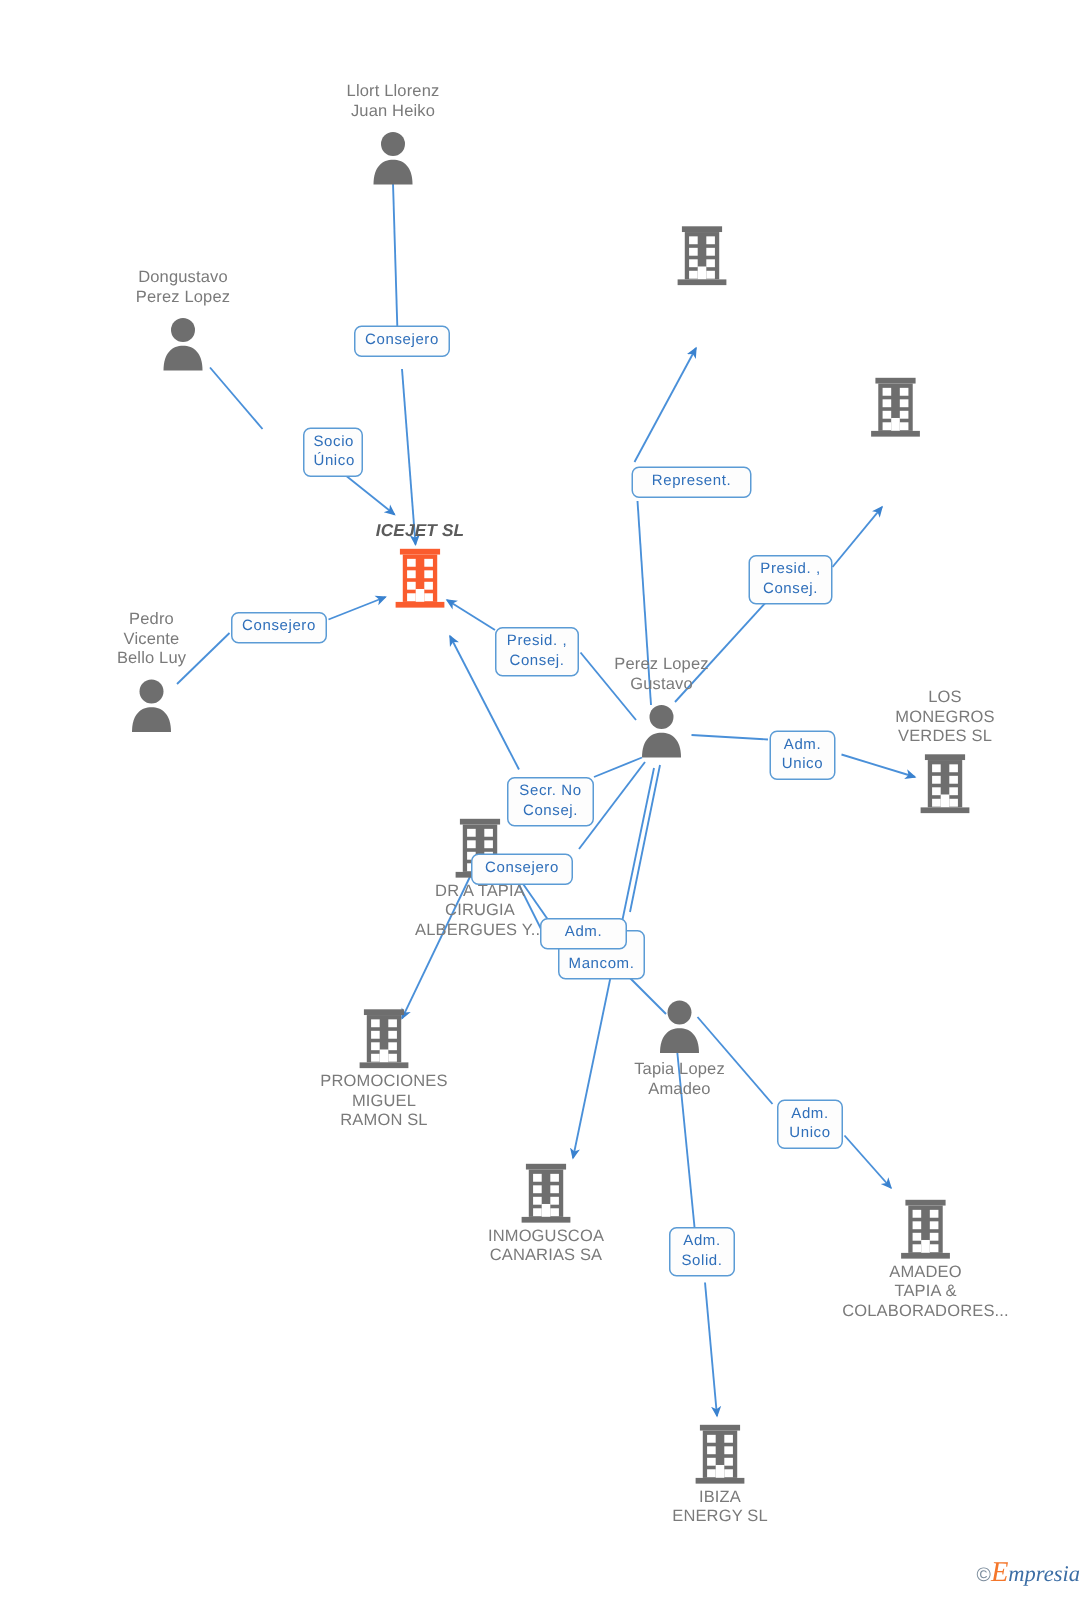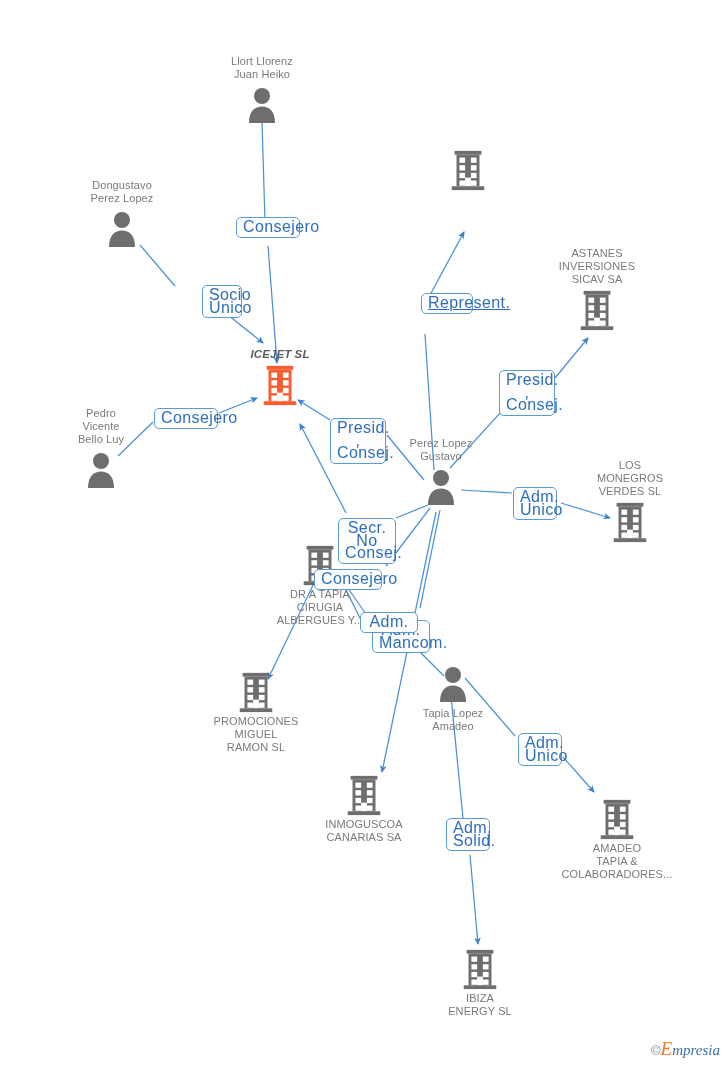--- a/index.html
+++ b/index.html
@@ -53,21 +53,21 @@
   .icon-wrap svg { display: inline-block; }
   .node.label-top .icon-wrap { margin-top: 2px; }
   .node.label-bottom .node-label { margin-top: 1px; }
 
   .edge-label {
     position: absolute;
     background: #fdfdfd;
     border: 1.4px solid #5b9bd5;
     border-radius: 5px;
     color: #2f6fba;
-    font-size: 16px;
+    font-size: 10px;
     line-height: 12.5px;
     text-align: center;
     padding: 3px 6px 3px 6px;
     white-space: pre-line;
     box-sizing: border-box;
     letter-spacing: 0.4px;
   }
   .watermark {
     position: absolute;
     right: 8px;
@@ -158,23 +158,20 @@
             <rect x="22" y="18" width="6" height="5.5" fill="#ffffff"></rect>
             <rect x="10" y="26" width="6" height="5.5" fill="#ffffff"></rect>
             <rect x="22" y="26" width="6" height="5.5" fill="#ffffff"></rect>
             <rect x="10" y="34" width="6" height="5.5" fill="#ffffff"></rect>
             <rect x="22" y="34" width="6" height="5.5" fill="#ffffff"></rect>
             <rect x="16" y="31" width="6" height="9" fill="#ffffff"></rect>
             <rect x="2" y="40" width="34" height="4" fill="#6e6e6e"></rect>
           </svg></span>
       </div>
       <div class="node label-top" style="left: 597px; top: 247px;">
-        <div class="node-label">ASTANES
-INVERSIONES
-SICAV SA</div>
         <span class="icon-wrap"><svg width="44" height="44" viewBox="0 0 38 46">
             <rect x="5" y="3" width="28" height="4" fill="#6e6e6e"></rect>
             <rect x="7" y="7" width="24" height="33" fill="#6e6e6e"></rect>
             <rect x="10" y="10" width="6" height="5.5" fill="#ffffff"></rect>
             <rect x="22" y="10" width="6" height="5.5" fill="#ffffff"></rect>
             <rect x="10" y="18" width="6" height="5.5" fill="#ffffff"></rect>
             <rect x="22" y="18" width="6" height="5.5" fill="#ffffff"></rect>
             <rect x="10" y="26" width="6" height="5.5" fill="#ffffff"></rect>
             <rect x="22" y="26" width="6" height="5.5" fill="#ffffff"></rect>
             <rect x="10" y="34" width="6" height="5.5" fill="#ffffff"></rect>
@@ -338,21 +335,21 @@
 ENERGY SL</div>
       </div>
     </div>
   <div id="edge-labels">
       <div class="edge-label" style="left: 236px; top: 217px; width: 64px;">Consejero</div>
       <div class="edge-label" style="left: 174px; top: 285px; width: 40px; margin-left: 28px;">Socio
 Único</div>
       <div class="edge-label" style="left: 154px; top: 408px; width: 64px;">Consejero</div>
       <div class="edge-label" style="left: 330px; top: 418px; width: 56px;">Presid. ,
 Consej.</div>
-      <div class="edge-label" style="left: 421px; top: 293px; width: 52px; text-decoration: underline;">Represent.</div>
+      <div class="edge-label" style="left: 421px; top: 311px; width: 80px;">Represent.</div>
       <div class="edge-label" style="left: 499px; top: 370px; width: 56px;">Presid. ,
 Consej.</div>
       <div class="edge-label" style="left: 513px; top: 487px; width: 44px;">Adm.
 Unico</div>
       <div class="edge-label" style="left: 338px; top: 518px; width: 58px;">Secr.  No
 Consej.</div>
       <div class="edge-label" style="left: 314px; top: 569px; width: 68px;">Consejero</div>
       <div class="edge-label" style="left: 372px; top: 620px; width: 58px;">Adm.
 Mancom.</div>
       <div class="edge-label" style="left: 518px; top: 733px; width: 44px;">Adm.

